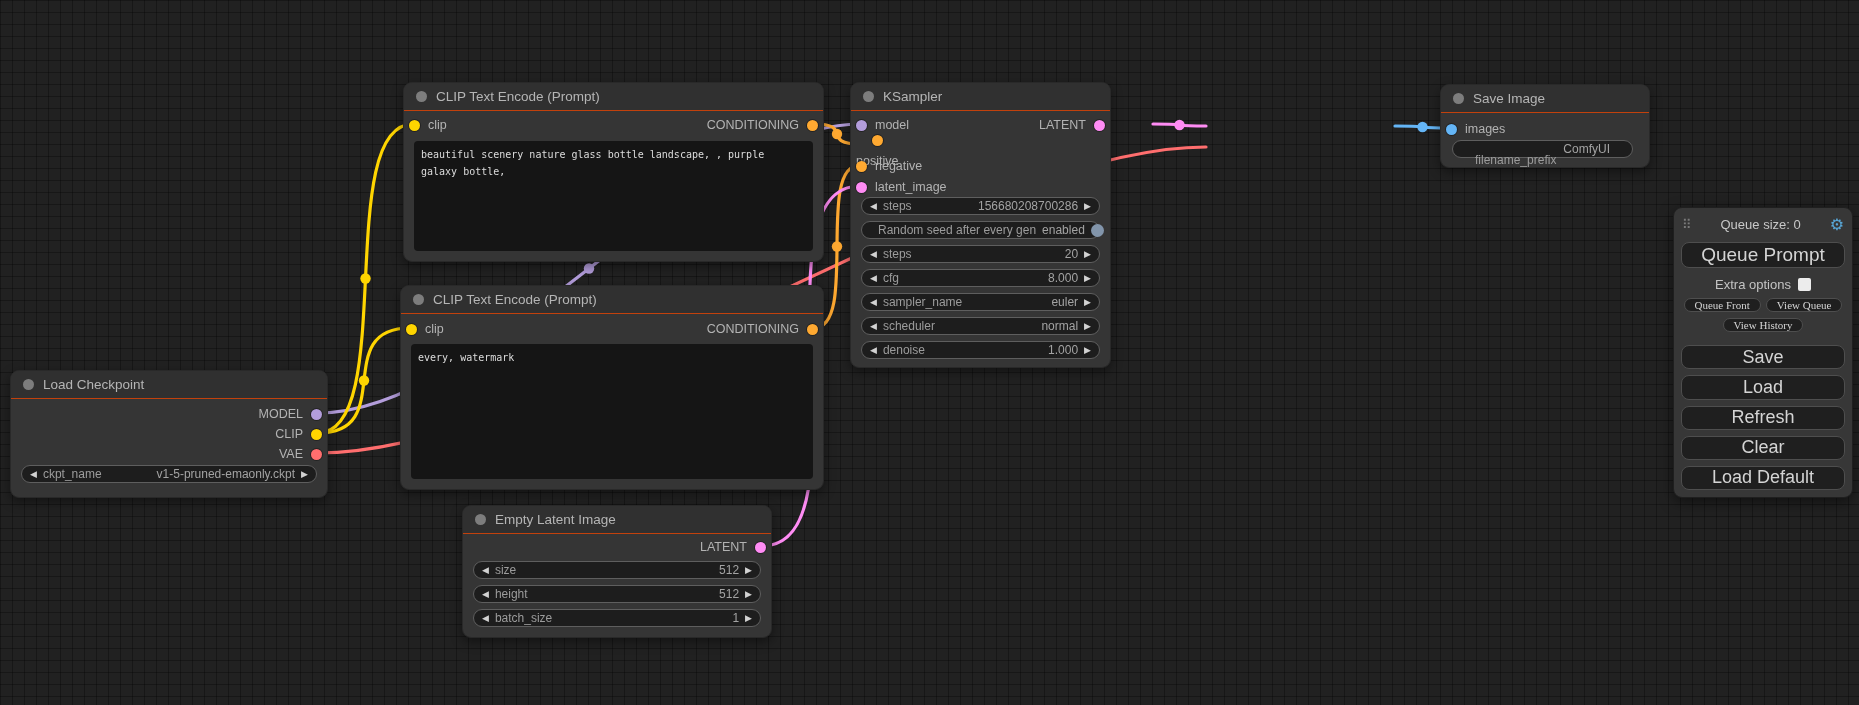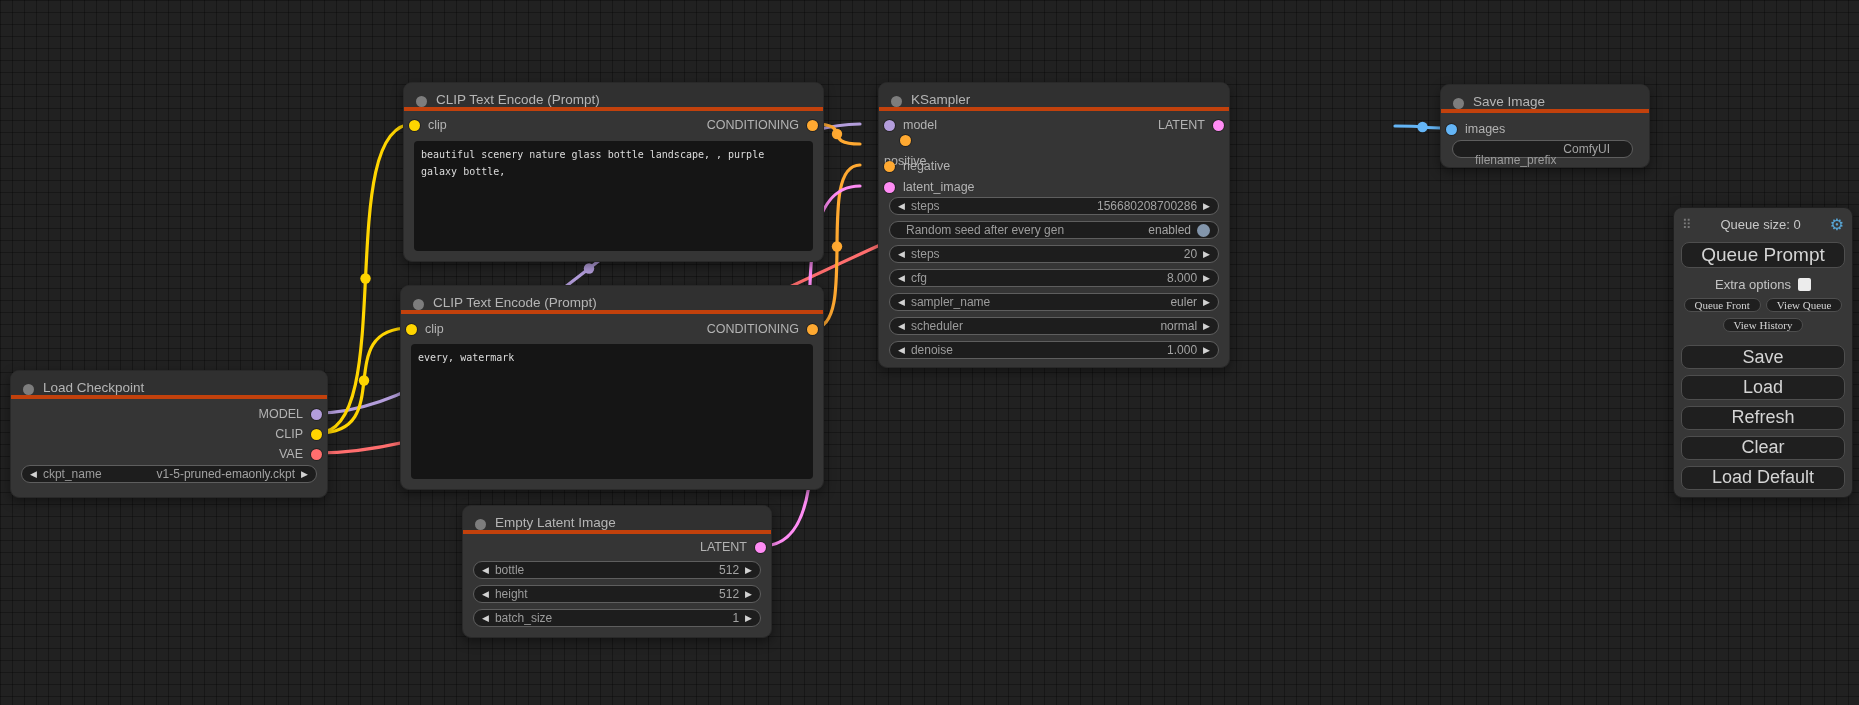--- a/index.html
+++ b/index.html
@@ -12,22 +12,22 @@
     background-size:12px 12px;
     font-family:"Liberation Sans", sans-serif;
     -webkit-font-smoothing:antialiased;
   }
   #wire-svg{position:absolute;left:0;top:0;z-index:1;}
   .node{
     position:absolute;z-index:2;background:#353535;border:1px solid #292929;
     border-radius:9px;box-shadow:0 4px 12px rgba(0,0,0,.45);box-sizing:border-box;
   }
   .node-title{
-    position:absolute;left:0;right:0;top:0;height:28px;display:flex;align-items:flex-end;gap:9px;
-    padding:0 12px;background:#303030;border-radius:8px 8px 0 0;border-bottom:4px solid #c2410c;
+    position:absolute;left:0;right:0;top:0;height:28px;display:flex;align-items:center;gap:9px;
+    padding:0 12px;background:#303030;border-radius:8px 8px 0 0;border-bottom:1px solid #c2410c;
     color:#b5b5b5;font-size:13.5px;box-sizing:border-box;
   }
   .title-dot{width:11px;height:11px;border-radius:50%;background:#7d7d7d;flex:0 0 auto;}
   .port-row{position:absolute;height:20px;display:flex;align-items:center;color:#b3b3b3;font-size:12.5px;}
   .port-dot{width:11px;height:11px;border-radius:50%;box-shadow:0 0 0 1px rgba(0,0,0,.35);flex:0 0 auto;}
   .in-row{left:5px;gap:8px;}
   .out-row{right:5px;gap:8px;flex-direction:row-reverse;}
   .c-model{background:#b39ddb;} .c-clip{background:#ffd500;} .c-vae{background:#ff6e6e;}
   .c-cond{background:#ffa931;} .c-latent{background:#ff8cf4;} .c-image{background:#64b5f6;}
   .widget{
@@ -152,39 +152,39 @@
     <div class="node-title">
       <span class="title-dot"></span>
       <span>Empty Latent Image</span>
     </div>
     <div class="port-row out-row" style="top:31px;">
       <span class="port-dot c-latent"></span>
       <span>LATENT</span>
     </div>
     <div class="widget" style="left:10px;right:10px;top:55px;">
       <span class="arrow">◀</span>
-      <span class="wlabel">bottle</span>
+      <span class="wlabel">size</span>
       <span class="wvalue">512</span>
       <span class="arrow">▶</span>
     </div>
     <div class="widget" style="left:10px;right:10px;top:79px;">
       <span class="arrow">◀</span>
       <span class="wlabel">height</span>
       <span class="wvalue">512</span>
       <span class="arrow">▶</span>
     </div>
     <div class="widget" style="left:10px;right:10px;top:103px;">
       <span class="arrow">◀</span>
       <span class="wlabel">batch_size</span>
       <span class="wvalue">1</span>
       <span class="arrow">▶</span>
     </div>
   </div>
 
-  <div class="node" style="left:878px;top:82px;width:352px;height:286px;">
+  <div class="node" style="left:850px;top:82px;width:261px;height:286px;">
     <div class="node-title">
       <span class="title-dot"></span>
       <span>KSampler</span>
     </div>
     <div class="port-row in-row" style="top:32px;">
       <span class="port-dot c-model"></span>
       <span>model</span>
     </div>
     <div class="port-row out-row" style="top:32px;">
       <span class="port-dot c-latent"></span>

